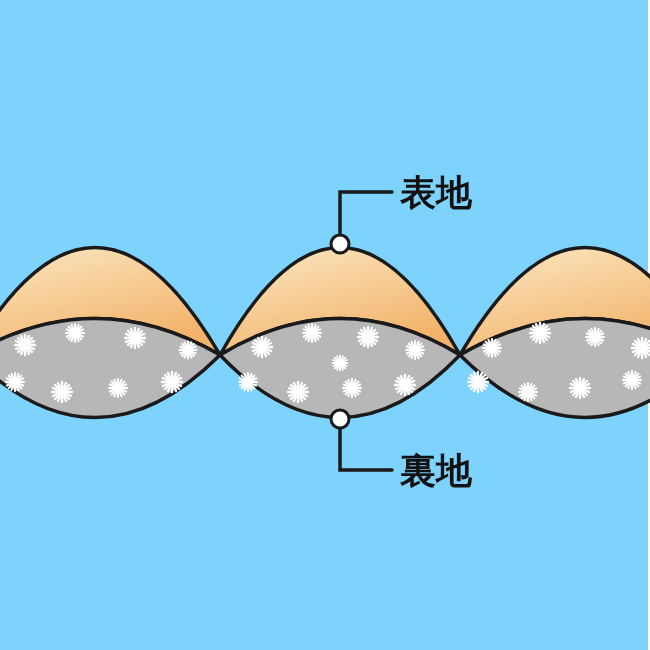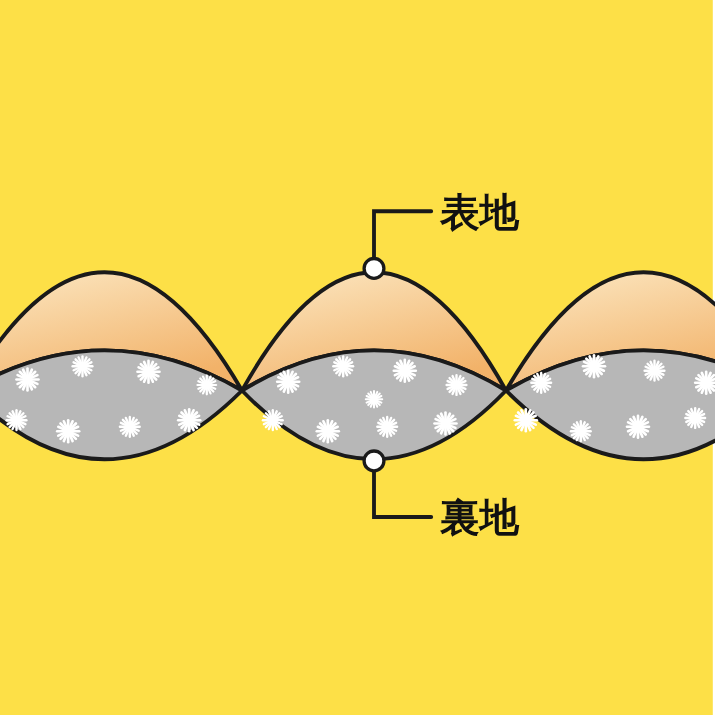--- a/index.html
+++ b/index.html
@@ -8,21 +8,21 @@
     background: #ffffff;
     width: 650px;
     height: 650px;
     overflow: hidden;
     font-family: "DejaVu Sans", sans-serif;
   }
   .stage {
     position: relative;
     width: 648px;
     height: 650px;
-    background: #fde047;
+    background: #7dd3fc;
   }
   svg text {
     font-family: "DejaVu Sans", sans-serif;
     font-weight: bold;
     font-size: 36px;
     fill: #111111;
   }
   .shape {
     stroke-width: 3.5;
     stroke-linejoin: round;

